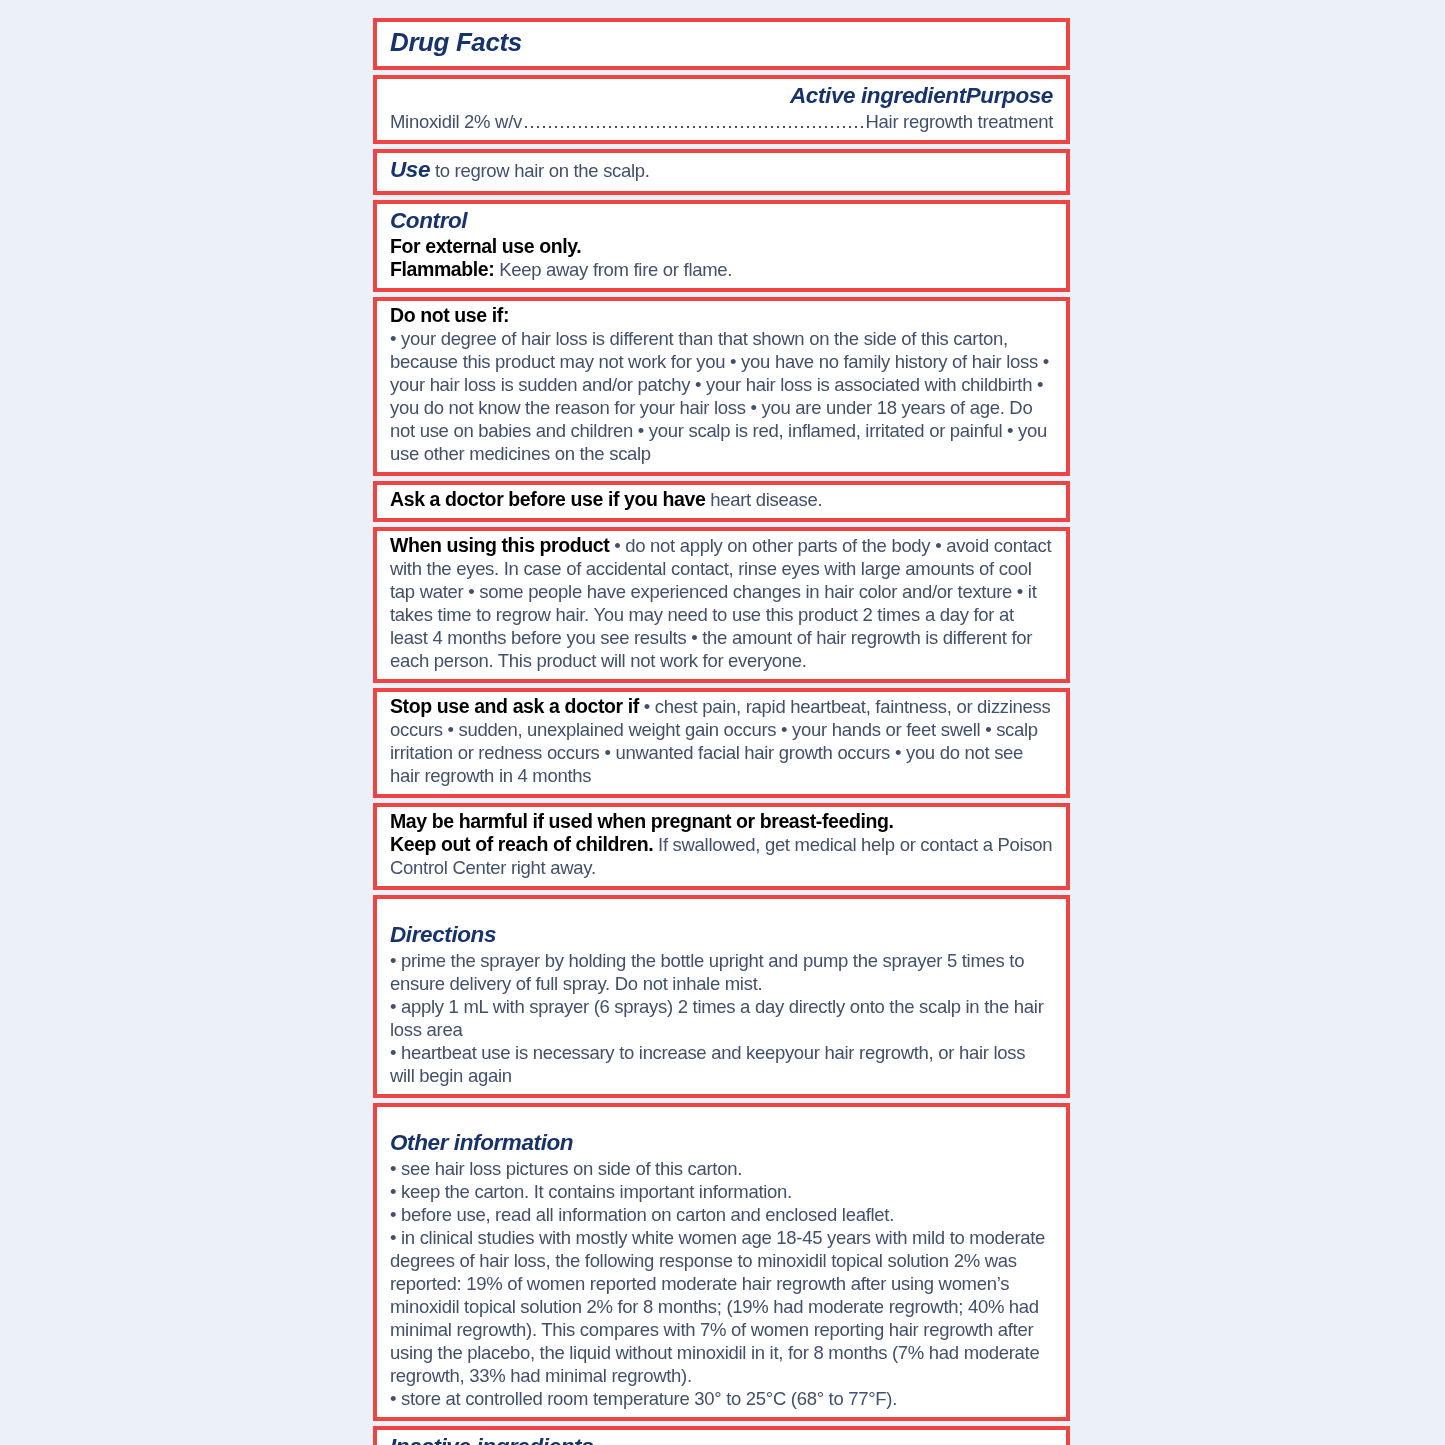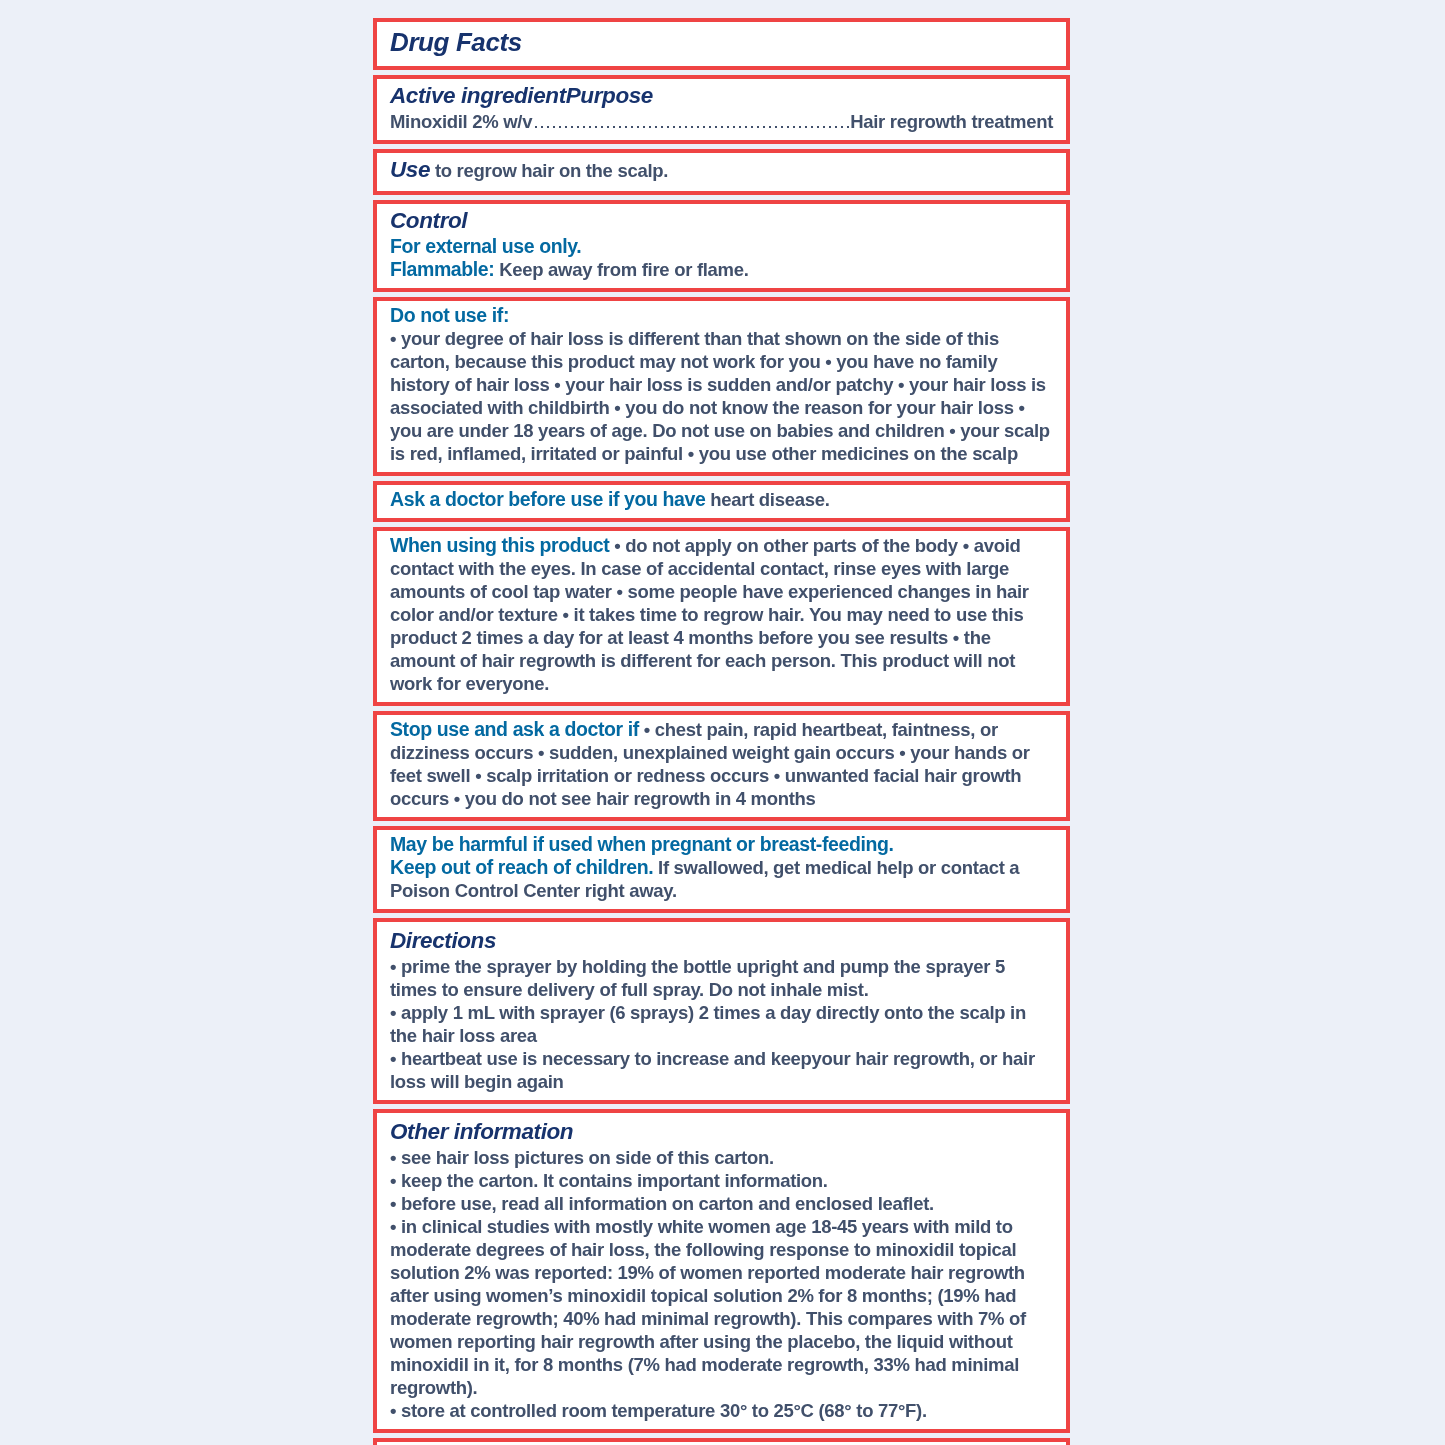--- a/index.html
+++ b/index.html
@@ -38,45 +38,46 @@
   .h-italic {
     font-size: 22.5px;
     line-height: 28px;
     font-weight: bold;
     font-style: italic;
     color: #17336d;
     letter-spacing: -0.4px;
   }
   .b-lead {
     font-weight: bold;
-    color: #0369a1;
+    color: #000000;
     font-size: 19.5px;
     letter-spacing: -0.4px;
   }
-  .body-txt { color: #41506b; font-weight: bold; }
+  .body-txt { color: #41506b; }
   .row-split {
     display: flex;
-    justify-content: flex-start;
+    justify-content: flex-end;
     align-items: baseline;
+    margin-left: 13px;
   }
   .leader-row {
     display: flex;
     align-items: flex-end;
   }
   .leader {
     flex: 1;
     height: 18px;
     margin: 0 1px 3px 1px;
     background-image: radial-gradient(circle, #41506b 1.1px, transparent 1.4px);
     background-size: 6px 6px;
     background-repeat: repeat-x;
     background-position: left bottom;
   }
   .bullet-para { margin: 0; }
-  .sec-title-pad { padding-top: 5px; }
+  .sec-title-pad { padding-top: 22px; }
 </style>
 </head>
 <body>
 
 <div class="label-wrap">
 
   <div class="sec">
     <div class="title">Drug Facts</div>
   </div>
 

